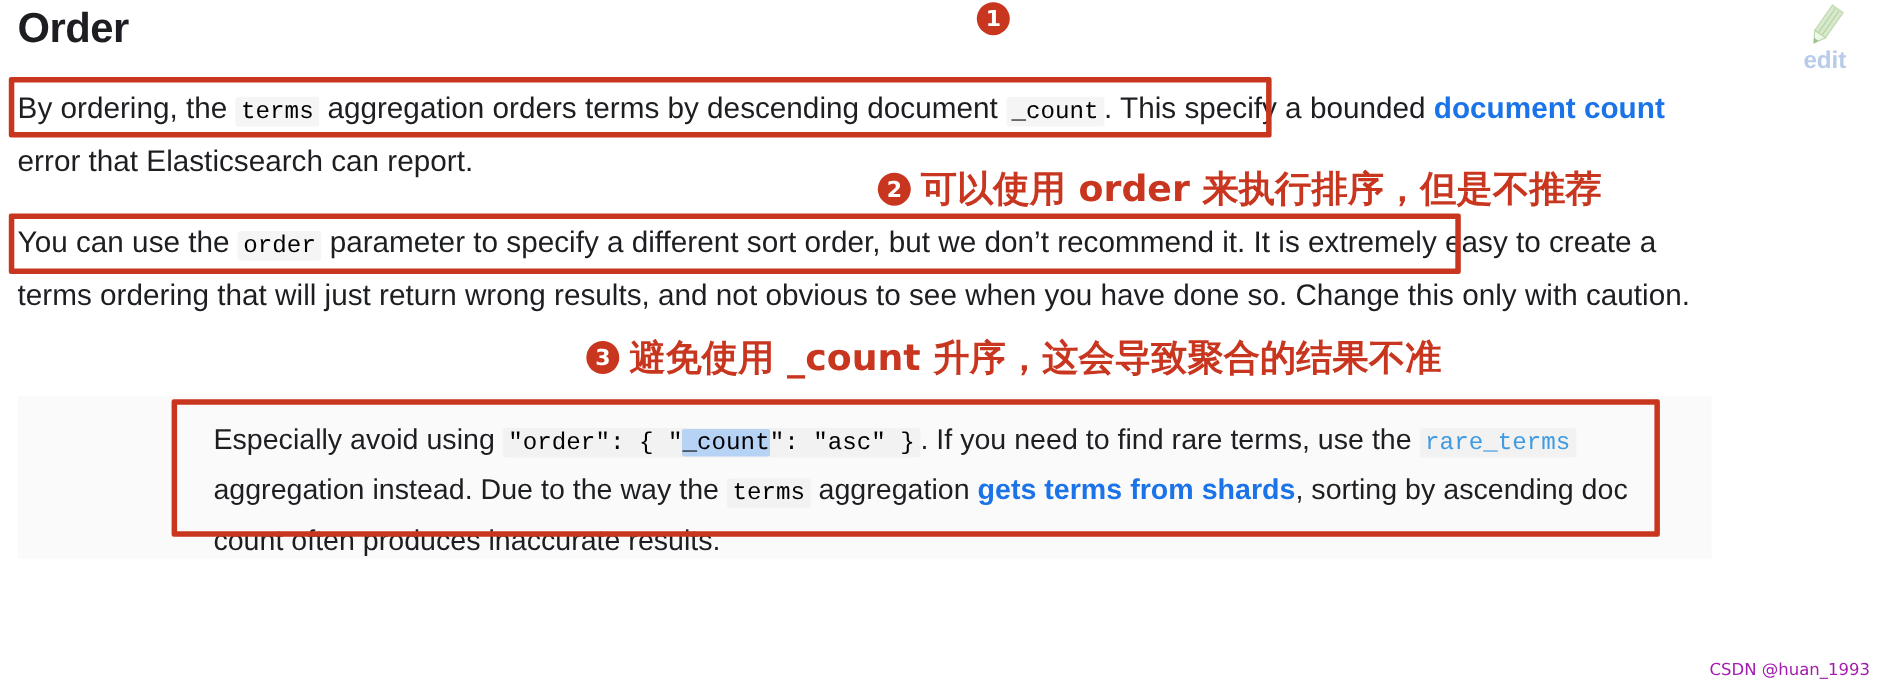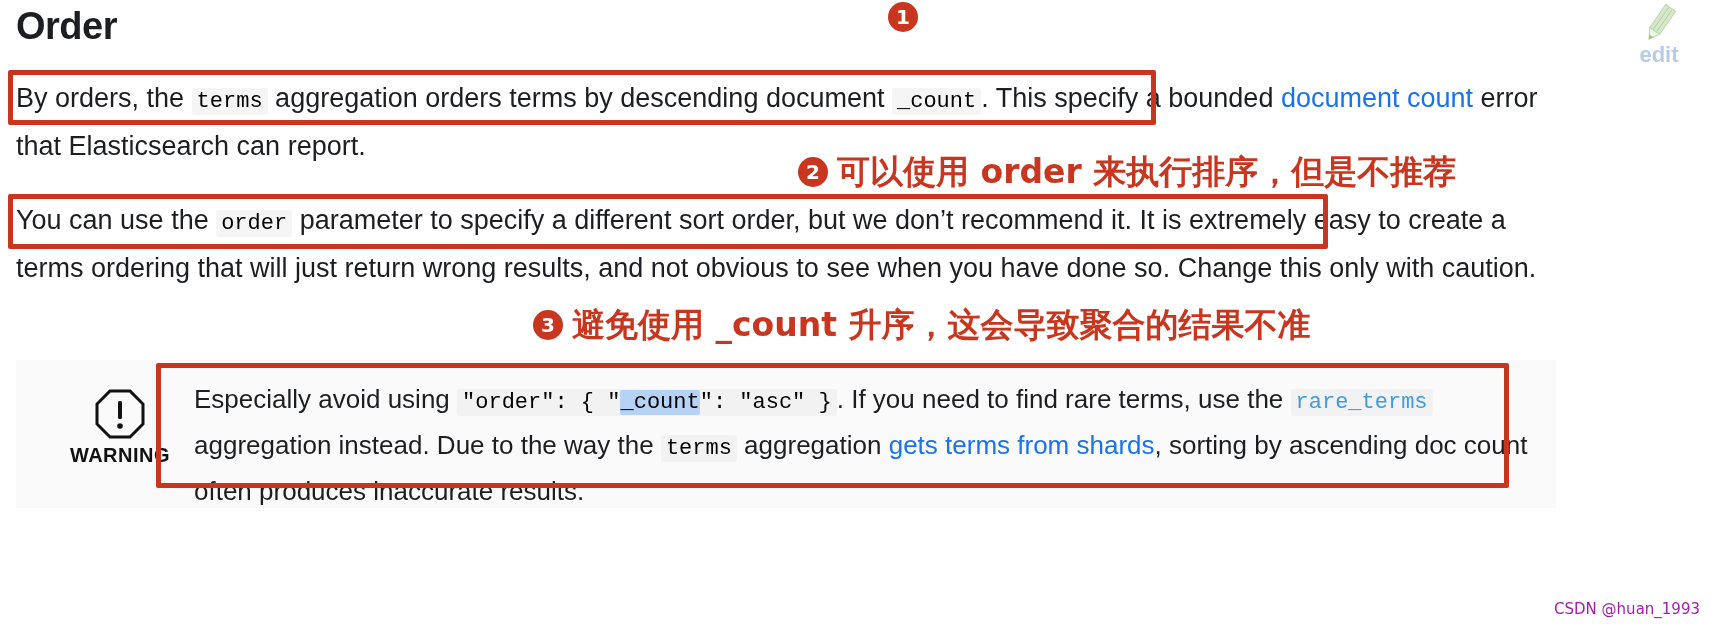--- a/index.html
+++ b/index.html
@@ -68,20 +68,21 @@
     font-size: 22px;
     background: #f5f5f5;
     color: #000000;
     padding: 1px 5px;
     border-radius: 3px;
     white-space: nowrap;
   }
   a.doclink {
     color: #1a73e8;
     text-decoration: none;
+    font-weight: bold;
   }
 
   
   #warning-box {
     position: absolute;
     left: 16px;
     top: 360px;
     width: 1540px;
     height: 148px;
     background: #fafafa;
@@ -186,38 +187,28 @@
         <line x1="23" y1="3" x2="23" y2="29" stroke="#b3d2a0" stroke-width="1"></line>
         <polygon points="15,30 27,30 21,40" fill="#eef6e8" stroke="#bcd8ab" stroke-width="1"></polygon>
         <polygon points="18.5,36 23.5,36 21,40" fill="#9dbf8c"></polygon>
       </g>
     </svg>
   </span>
   <span class="edit-label">edit</span>
 </div>
 
 <div class="prose" id="para-1">
-  <span>By orders, the </span><code>terms</code><span> aggregation orders terms by descending document </span><code>_count</code><span>. This specify a bounded </span><a class="doclink" href="#">document count</a><span> error that Elasticsearch can report.</span>
+  <span>By ordering, the </span><code>terms</code><span> aggregation orders terms by descending document </span><code>_count</code><span>. This specify a bounded </span><a class="doclink" href="#">document count</a><span> error that Elasticsearch can report.</span>
 </div>
 
 <div class="prose" id="para-2">
   <span>You can use the </span><code>order</code><span> parameter to specify a different sort order, but we don’t recommend it. It is extremely easy to create a terms ordering that will just return wrong results, and not obvious to see when you have done so. Change this only with caution.</span>
 </div>
 
 <div id="warning-box">
-  <div id="warning-side">
-    <span class="warn-icon">
-      <svg width="52" height="52" viewBox="0 0 52 52" aria-hidden="true">
-        <polygon points="16,3 36,3 49,16 49,36 36,49 16,49 3,36 3,16" fill="none" stroke="#111111" stroke-width="3"></polygon>
-        <rect x="24" y="13" width="4" height="18" rx="1.6" fill="#111111"></rect>
-        <circle cx="26" cy="38" r="2.8" fill="#111111"></circle>
-      </svg>
-    </span>
-    <span class="warn-label">WARNING</span>
-  </div>
 
   <div id="warning-text">
     <span>Especially avoid using </span><code><span>"order": { "</span><span class="sel">_count</span><span>": "asc" }</span></code><span>. If you need to find rare terms, use the </span><code class="kw-blue">rare_terms</code><span> aggregation instead. Due to the way the </span><code>terms</code><span> aggregation </span><a class="doclink" href="#">gets terms from shards</a><span>, sorting by ascending doc count often produces inaccurate results.</span>
   </div>
 </div>
 
 <div class="redbox" id="redbox-1"></div>
 <div class="redbox" id="redbox-2"></div>
 <div class="redbox" id="redbox-3"></div>
 

